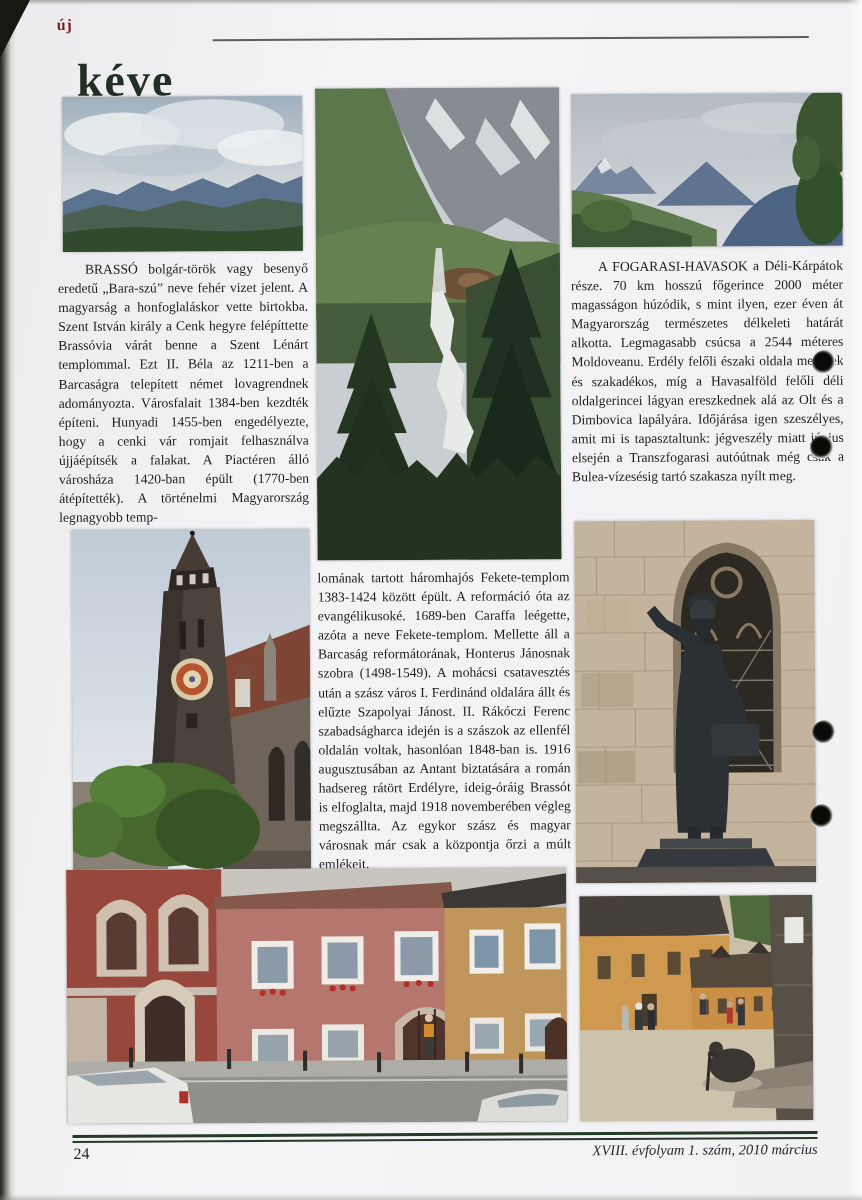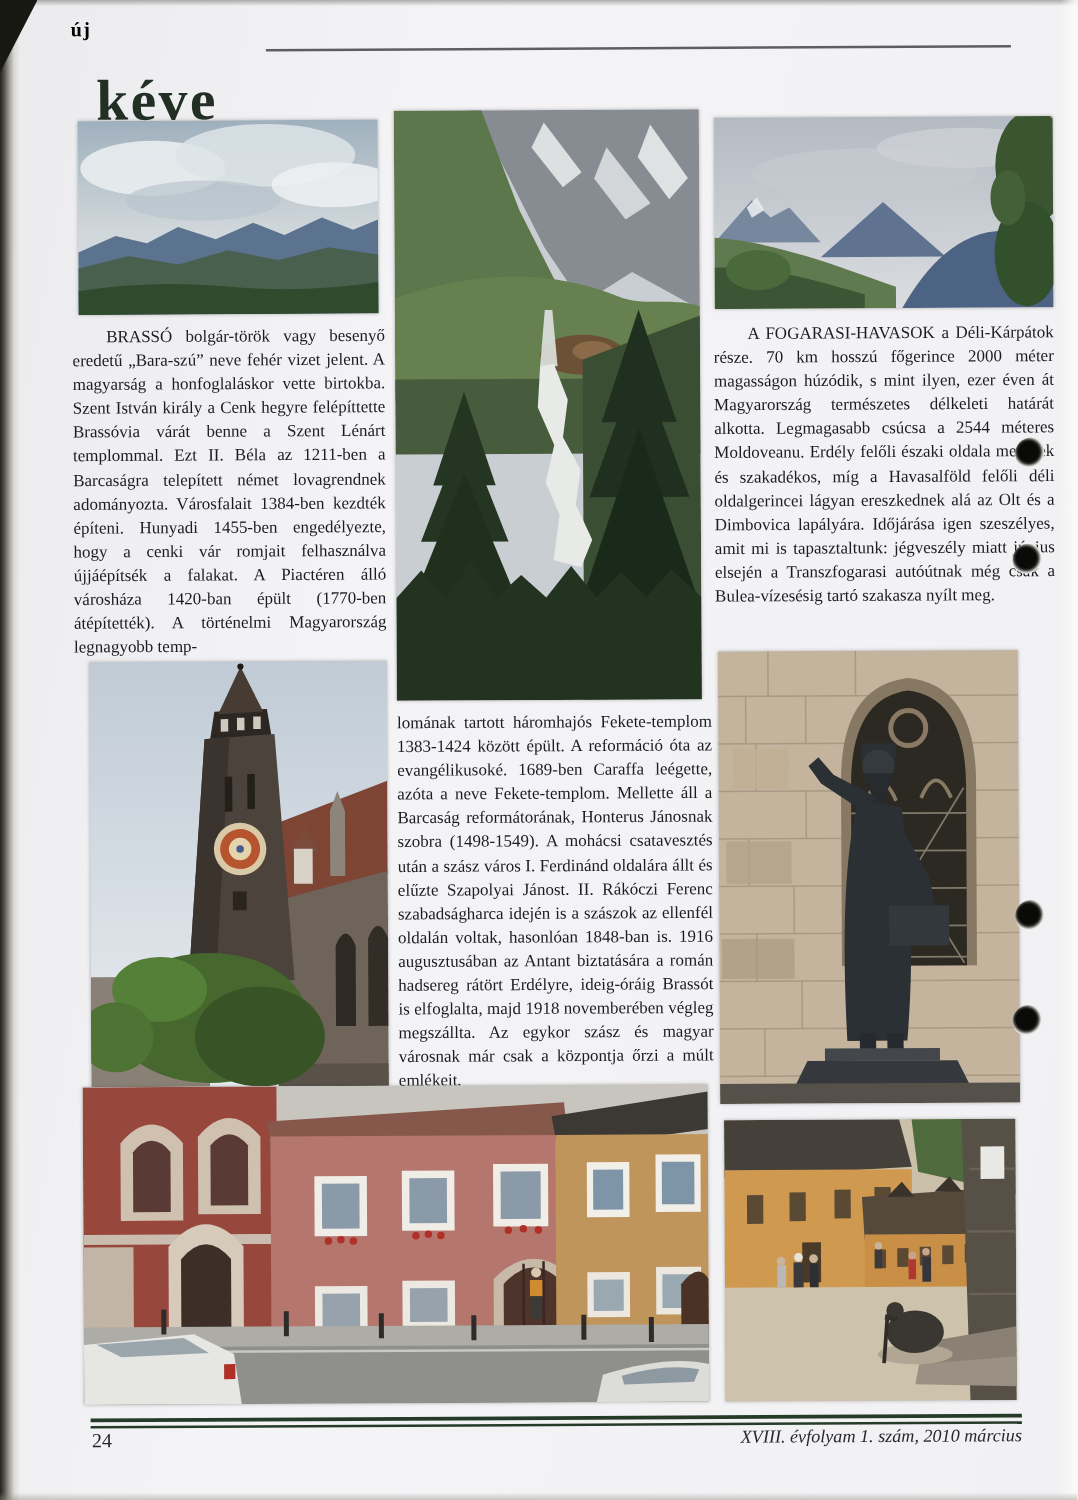--- a/index.html
+++ b/index.html
@@ -4,21 +4,21 @@
 <style>
   html,body{margin:0;padding:0;}
   body{
     width:862px;height:1200px;position:relative;overflow:hidden;
     background:linear-gradient(100deg,#ebebee 0%,#f4f4f6 35%,#f1f1f4 100%);
     font-family:"Liberation Serif",serif;
   }
   #content{position:absolute;inset:0;transform:rotate(-0.3deg);transform-origin:50% 55%;}
   
   .masthead{position:absolute;left:58px;top:6px;width:170px;height:60px;}
-  .mh-prefix{position:absolute;left:2px;top:8px;font-weight:bold;font-size:16px;color:#000000;letter-spacing:1px;}
+  .mh-prefix{position:absolute;left:2px;top:8px;font-weight:bold;font-size:16px;color:#7f1d1d;letter-spacing:1px;}
   .mh-title{position:absolute;left:22px;top:2px;font-weight:bold;font-size:46px;line-height:1;color:#222f25;letter-spacing:2px;margin-top:48px;}
   .mh-rule{position:absolute;left:216px;top:38px;width:596px;height:2px;background:#5c5e62;}
   
   .photo{position:absolute;box-shadow:0 0 3px rgba(70,70,70,.4);background:#ccc;}
   .photo svg{display:block;width:100%;height:100%;}
   
   .col{position:absolute;text-align:justify;color:#1c1c20;font-size:13.6px;line-height:19.1px;}
   .col p{margin:0;}
   .col p.indent{text-indent:27px;}
   

